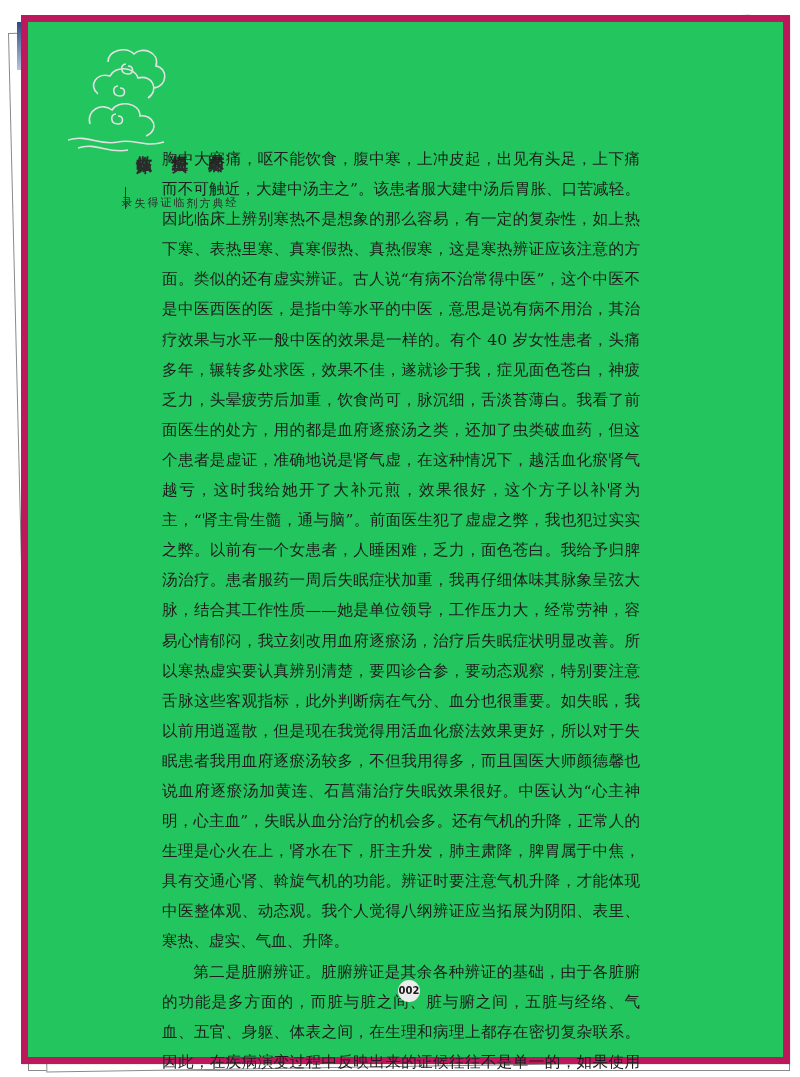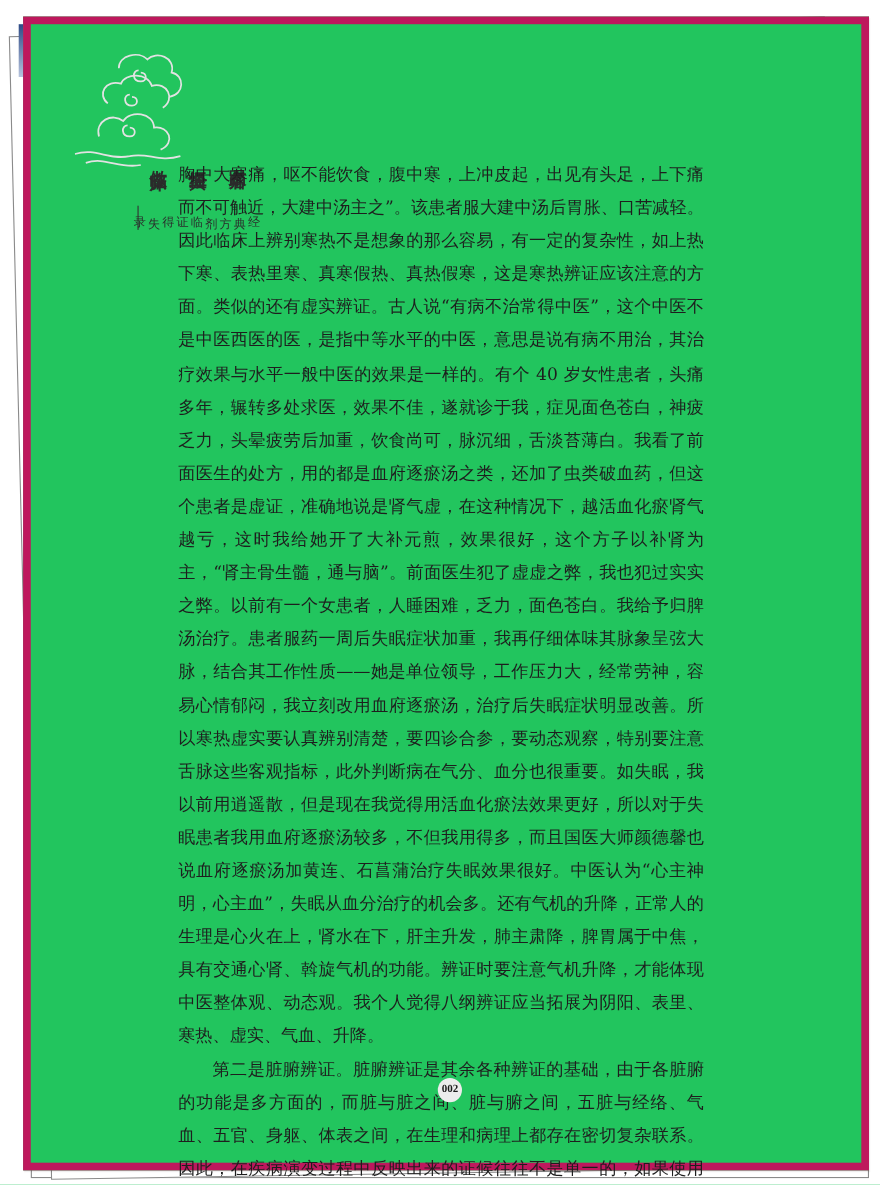--- a/index.html
+++ b/index.html
@@ -33,21 +33,21 @@
 
     .body-text { position: absolute; left: 134px; top: 122px; width: 478px;
       font-family: "DejaVu Serif", "Liberation Serif", serif;
       font-size: 15.6px; line-height: 30.1px; color: #1e1e1e; text-align: justify; }
     .body-text p { margin: 0; }
     .body-text p.indent { text-indent: 2em; }
 
     .page-number { position: absolute; left: 370px; top: 958px; width: 22px; height: 22px; border-radius: 50%;
       background: #ececec; font-family: "DejaVu Sans", sans-serif; font-weight: bold; font-size: 10px;
       line-height: 22px; text-align: center; color: #1a1a1a; }
-    .page-number span { display: block; font-family: Liberation Serif, serif; }
+    .page-number span { display: block; }
   </style>
 </head>
 <body>
 
 <div class="sheet sheet-back-4"></div>
 <div class="sheet sheet-back-3"></div>
 <div class="sheet sheet-back-2"></div>
 <div class="sheet sheet-tilt"></div>
 <div class="sheet sheet-back-1"></div>
 <div class="blue-edge"></div>

